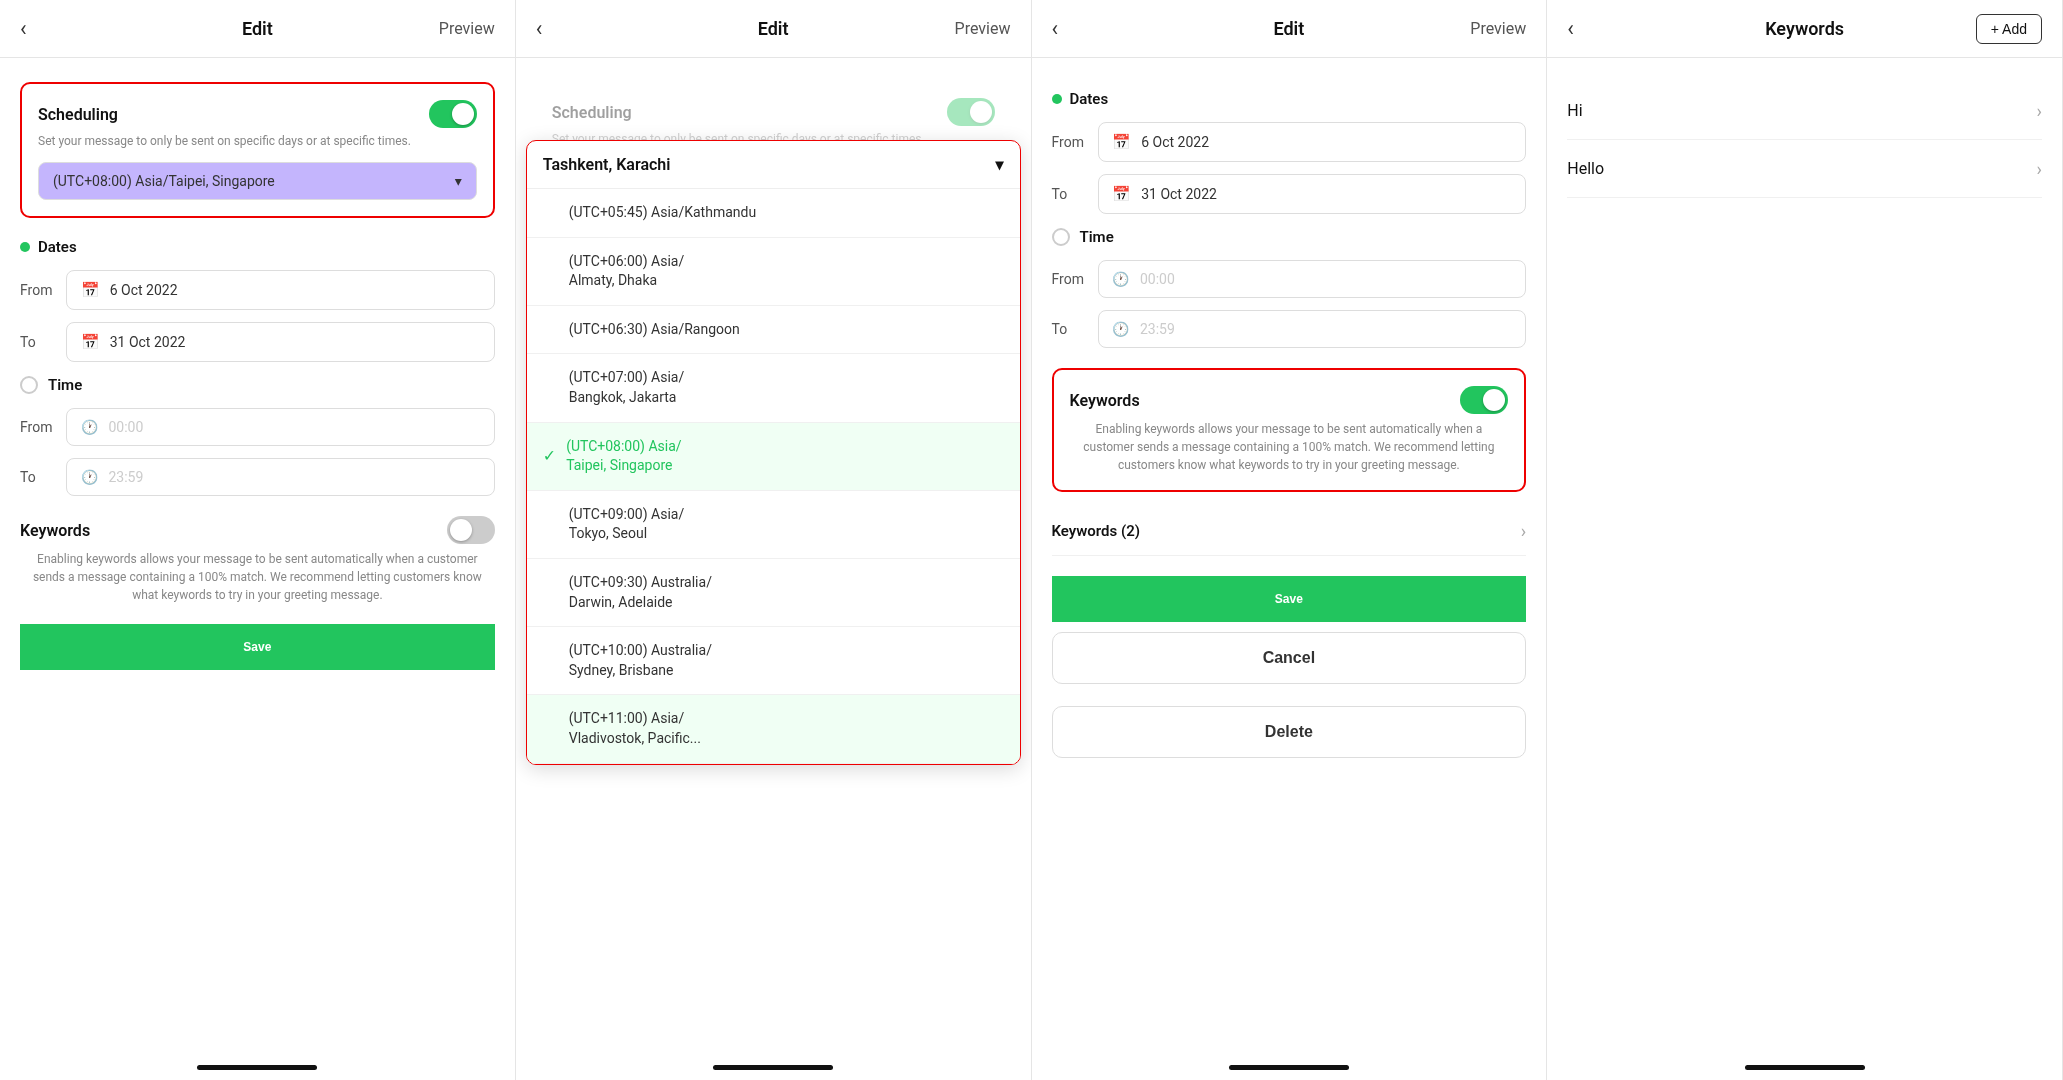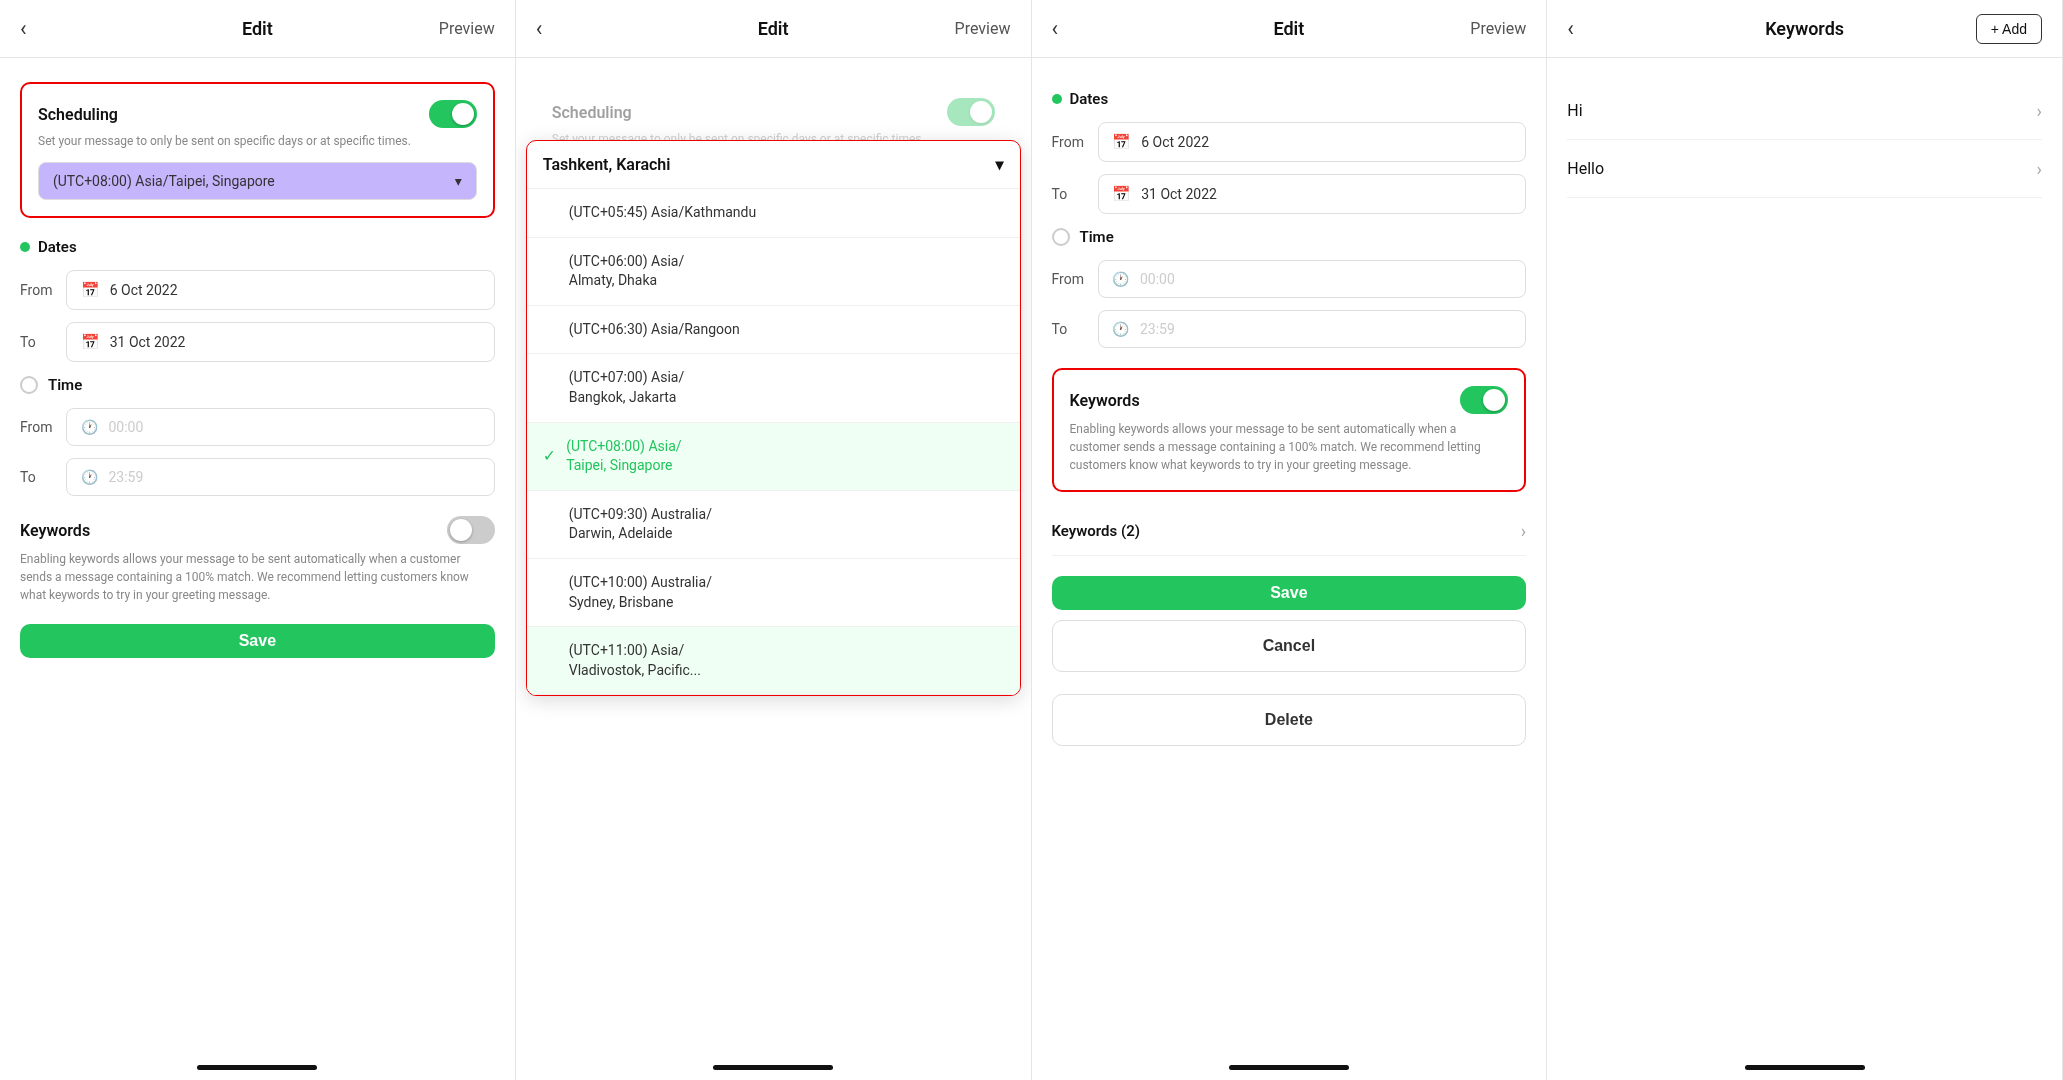--- a/index.html
+++ b/index.html
@@ -242,20 +242,21 @@
     .keywords-title {
       font-size: 16px;
       font-weight: 600;
       color: #111;
     }
     .keywords-desc {
       font-size: 12px;
       color: #888;
       margin-top: 6px;
       line-height: 1.5;
+      text-align: center;
     }
     .keywords-count-row {
       display: flex;
       align-items: center;
       justify-content: space-between;
       padding: 14px 0;
       border-bottom: 1px solid #f0f0f0;
       cursor: pointer;
     }
     .keywords-count-label {
@@ -264,26 +265,26 @@
       color: #111;
     }
     .chevron-right {
       color: #aaa;
       font-size: 18px;
     }
 
     
     .btn-save {
       width: 100%;
-      padding: 8px;
+      padding: 16px;
       background: #22c55e;
       color: white;
       border: none;
-      border-radius: 10px;
-      font-size: 16px;
+      border-radius: 0;
+      font-size: 12px;
       font-weight: 600;
       cursor: pointer;
       margin-bottom: 10px;
     }
     .btn-cancel {
       width: 100%;
       padding: 16px;
       background: white;
       color: #333;
       border: 1px solid #ddd;
@@ -532,20 +533,24 @@
     <div class="dropdown-item">
       <span class="check-placeholder"></span>
       <span>(UTC+07:00) Asia/<br>Bangkok, Jakarta</span>
     </div>
     <div class="dropdown-item active highlighted">
       <span class="check-mark">✓</span>
       <span>(UTC+08:00) Asia/<br>Taipei, Singapore</span>
     </div>
     <div class="dropdown-item">
       <span class="check-placeholder"></span>
+      <span>(UTC+09:00) Asia/<br>Tokyo, Seoul</span>
+    </div>
+    <div class="dropdown-item">
+      <span class="check-placeholder"></span>
       <span>(UTC+09:30) Australia/<br>Darwin, Adelaide</span>
     </div>
     <div class="dropdown-item">
       <span class="check-placeholder"></span>
       <span>(UTC+10:00) Australia/<br>Sydney, Brisbane</span>
     </div>
     <div class="dropdown-item" style="background: #f0fff4;">
       <span class="check-placeholder"></span>
       <span>(UTC+11:00) Asia/<br>Vladivostok, Pacific...</span>
     </div>

